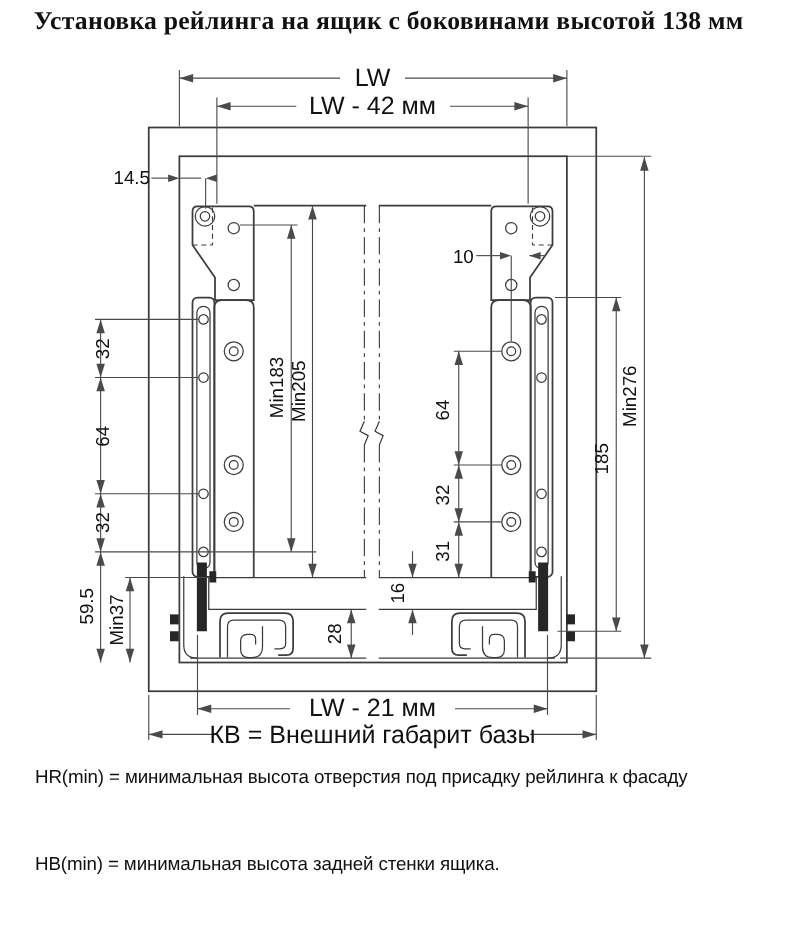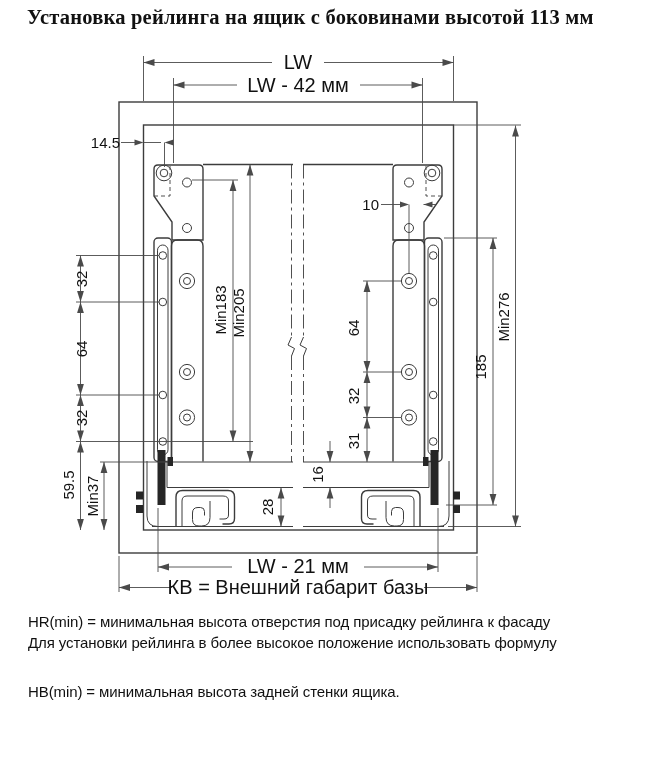--- a/index.html
+++ b/index.html
@@ -17,21 +17,21 @@
   .dm{stroke:var(--dim,#4a4a4a);stroke-width:.9;fill:none;}
   .ar{fill:var(--dim,#444);stroke:none;}
   .dk{fill:#262626;stroke:none;}
   text{fill:var(--text,#111);font-family:"Liberation Sans",sans-serif;}
   .t15{font-size:15px;}
   .t20{font-size:20px;}
 </style>
 </head>
 <body>
 
-<div class="title">Установка рейлинга на ящик с боковинами высотой 113 мм</div>
+<div class="title">Установка рейлинга на ящик с боковинами высотой 138 мм</div>
 
 <svg class="draw" width="646" height="605" viewBox="0 0 646 605">
 
   <g>
     <rect class="s1" x="119" y="102" width="358" height="451"></rect>
     <rect class="s1" x="143.5" y="125" width="310" height="405"></rect>
   </g>
 
   <g id="halfL">
 
@@ -231,18 +231,17 @@
     <line class="dm" x1="119" y1="587.5" x2="172" y2="587.5"></line>
     <line class="dm" x1="424" y1="587.5" x2="477" y2="587.5"></line>
     <path class="ar" d="M119,587.5 l11,-3.4 v6.8 z"></path>
     <path class="ar" d="M477,587.5 l-11,-3.4 v6.8 z"></path>
     <text class="t20" text-anchor="middle" x="298" y="594">КВ = Внешний габарит базы</text>
   </g>
 </svg>
 
 <div class="note" style="top:611px">
   <div>HR(min) = минимальная высота отверстия под присадку рейлинга к фасаду</div>
-  <div>Для установки рейлинга в более высокое положение использовать формулу</div>
 </div>
 
 <div class="note" style="top:681px">
   <div>HB(min) = минимальная высота задней стенки ящика.</div>
 </div>
 
 </body></html>

